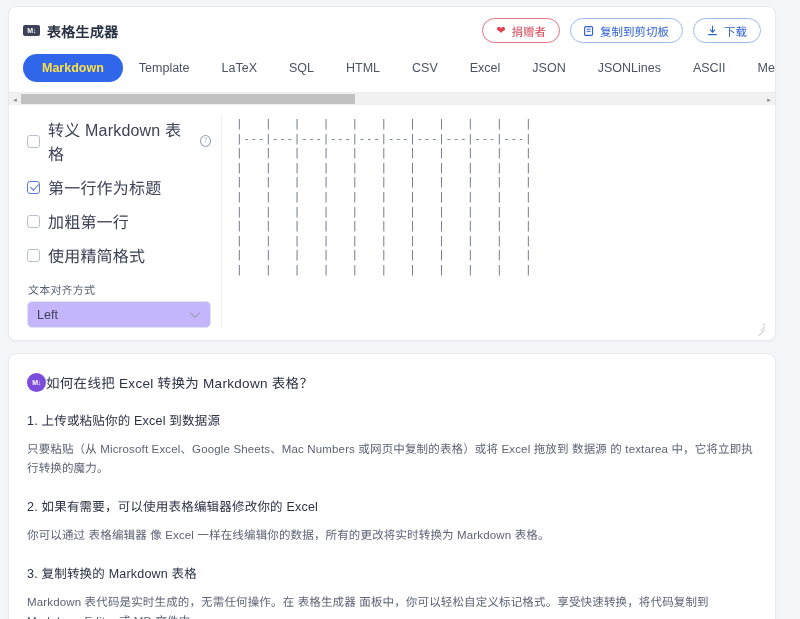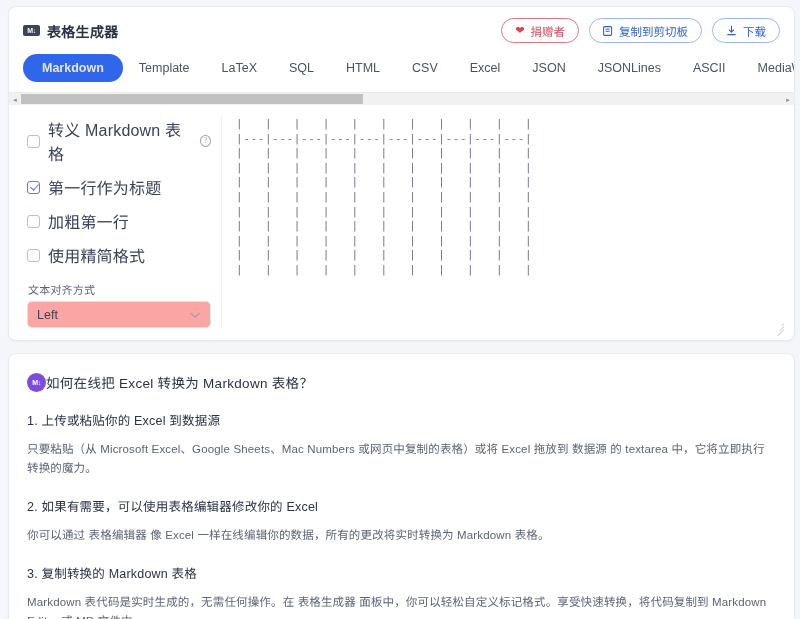--- a/index.html
+++ b/index.html
@@ -14,21 +14,21 @@
     font-family: "Liberation Sans", "DejaVu Sans", sans-serif;
     font-size: 13px;
     color: #3c4257;
     overflow: hidden;
   }
   .page {
     width: 799px;
     height: 619px;
     position: relative;
     box-sizing: border-box;
-    padding: 6px 4px 0 8px;
+    padding: 6px 23px 0 8px;
   }
 
   
   .top-card {
     background: #ffffff;
     border-radius: 8px;
     border: 1px solid #e7eaf0;
     box-shadow: 0 1px 2px rgba(16,24,40,.04);
     overflow: hidden;
     position: relative;
@@ -118,21 +118,21 @@
     color: #4a5264;
     padding: 7px 16px;
     border-radius: 16px;
     cursor: pointer;
     white-space: nowrap;
     user-select: none;
     font-weight: 400;
   }
   .tab.active {
     background: #2f66ea;
-    color: #e5e5e5;
+    color: #fde047;
     font-weight: 700;
     padding: 7px 19px;
   }
 
   .hscroll {
     height: 12px;
     background: #f1f1f1;
     border-top: 1px solid #ececec;
     display: flex;
     align-items: center;
@@ -229,21 +229,21 @@
   .field-label {
     font-size: 11px;
     color: #5b6374;
     margin: 14px 0 4px 1px;
     letter-spacing: .2px;
   }
   .select-box {
     height: 27px;
     border: 1px solid #dfe3ea;
     border-radius: 5px;
-    background: #fca5a5;
+    background: #c4b5fd;
     display: flex;
     align-items: center;
     padding: 0 9px;
     box-sizing: border-box;
     cursor: pointer;
     font-size: 12.5px;
     color: #3c4257;
   }
   .select-box .chev {
     margin-left: auto;

